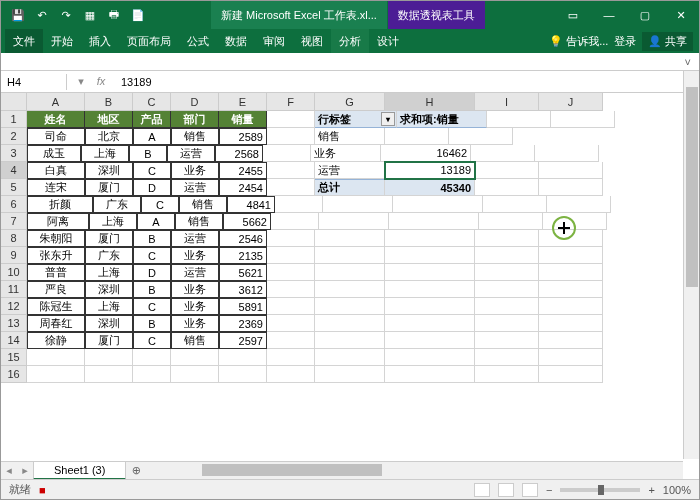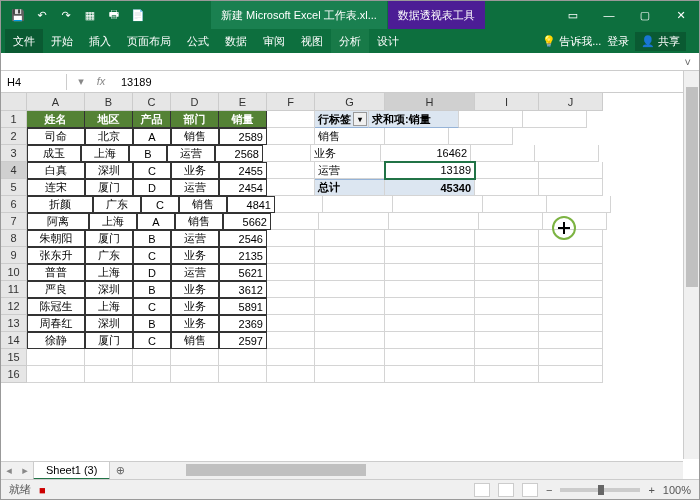--- a/index.html
+++ b/index.html
@@ -9,21 +9,21 @@
 .qat-btn{width:22px;height:22px;display:flex;align-items:center;justify-content:center;color:#fff}
 .title-tabs{display:flex;margin-left:56px;height:100%}
 .title-tab{padding:0 10px;display:flex;align-items:center;background:#1a8050;color:#fff;font-size:11px;border-right:1px solid #0d6f3e}
 .title-tab.tool{background:#4c1d95}
 .win-ctrl{margin-left:auto;display:flex}
 .win-btn{width:36px;height:28px;display:flex;align-items:center;justify-content:center;color:#fff}
 .ribbon-tabs{height:24px;background:#0d6f3e;display:flex;align-items:center;padding-left:4px;color:#fff}
 .rtab{padding:0 8px;height:100%;display:flex;align-items:center;font-size:11px;cursor:pointer}
 .rtab.file{background:#0a5a32}
 .rtab.active{background:#187a48}
-.rib-right{margin-left:auto;display:flex;align-items:center;padding-right:13px;gap:6px}
+.rib-right{margin-left:auto;display:flex;align-items:center;padding-right:6px;gap:6px}
 .share-btn{background:#0a5a32;padding:2px 6px;display:flex;align-items:center;gap:3px}
 .collapse-area{height:18px;border-bottom:1px solid #ccc;display:flex;justify-content:flex-end;align-items:center;padding-right:8px;color:#666}
 .name-fx{height:22px;display:flex;align-items:center;border-bottom:1px solid #ccc;background:#fff}
 .name-box{width:66px;border-right:1px solid #ccc;padding:2px 6px;font-size:11px}
 .fx-btns{display:flex;padding:0 4px}
 .fx-btn{width:20px;text-align:center;color:#888}
 .fx-input{flex:1;padding:2px 6px;font-size:11px}
 .sheet-area{position:relative;height:386px;overflow:hidden}
 .col-headers{display:flex;height:18px;position:absolute;top:0;left:0;background:#e6e6e6}
 .corner{width:26px;height:18px;border-right:1px solid #ccc;border-bottom:1px solid #ccc;background:#e6e6e6}
@@ -43,21 +43,21 @@
 .pvt-val{background:#fff;justify-content:flex-end}
 .pvt-tot{background:#dce6f1;font-weight:bold;border-top:1px solid #95b3d7}
 .pvt-totv{background:#dce6f1;font-weight:bold;justify-content:flex-end;border-top:1px solid #95b3d7}
 .active-cell{outline:2px solid #217346;outline-offset:-1px;z-index:5;position:relative}
 .dd-arrow{position:absolute;right:1px;top:1px;width:14px;height:14px;border:1px solid #999;background:#f0f0f0;display:flex;align-items:center;justify-content:center;font-size:8px}
 .vscroll{position:absolute;right:0;top:70px;width:16px;height:388px;background:#f0f0f0;border-left:1px solid #ccc}
 .vthumb{position:absolute;top:16px;left:2px;width:12px;height:200px;background:#c0c0c0}
 .hscroll-area{position:absolute;bottom:20px;left:0;right:16px;height:18px;background:#f0f0f0;border-top:1px solid #ccc;display:flex}
 .sheet-tabs{display:flex;align-items:center}
 .st-nav{width:16px;text-align:center;color:#888}
-.st-tab{padding:2px 12px;background:#fff;border:1px solid #ccc;border-bottom:2px solid #217346;font-size:11px}
+.st-tab{padding:2px 20px;background:#fff;border:1px solid #ccc;border-bottom:2px solid #217346;font-size:11px}
 .st-add{width:20px;text-align:center;color:#666}
 .hscroll{flex:1;position:relative;margin-left:40px}
 .hthumb{position:absolute;left:16px;top:2px;width:180px;height:12px;background:#c0c0c0}
 .status-bar{position:absolute;bottom:0;left:0;right:0;height:20px;background:#f0f0f0;border-top:1px solid #ccc;display:flex;align-items:center;padding:0 8px;color:#555;font-size:10px}
 .sb-right{margin-left:auto;display:flex;align-items:center;gap:8px}
 .zoom-slider{width:80px;height:4px;background:#ccc;position:relative}
 .zoom-thumb{position:absolute;left:38px;top:-3px;width:6px;height:10px;background:#666}
 .view-btn{width:16px;height:14px;border:1px solid #ccc;background:#fff}
 .cursor-plus{position:absolute;left:555px;top:219px;width:16px;height:16px;z-index:20}
 .cursor-plus::before{content:"";position:absolute;left:7px;top:2px;width:2px;height:12px;background:#000}
@@ -151,21 +151,21 @@
       <div class="rh">16</div>
     </div>
   <div class="grid-body" id="grid">
       <div class="grow">
         <div class="cell hdr-green" style="width:58px;position:relative">姓名</div>
         <div class="cell hdr-green" style="width:48px;position:relative">地区</div>
         <div class="cell hdr-green" style="width:38px;position:relative">产品</div>
         <div class="cell hdr-green" style="width:48px;position:relative">部门</div>
         <div class="cell hdr-green" style="width:48px;position:relative">销量</div>
         <div class="cell " style="width:48px;position:relative"></div>
-        <div class="cell pvt-hdr" style="width:54px;position:relative">行标签<div class="dd-arrow">▾</div></div>
+        <div class="cell pvt-hdr" style="width:82px;position:relative">行标签<div class="dd-arrow">▾</div></div>
         <div class="cell pvt-hdr" style="width:90px;position:relative">求和项:销量</div>
         <div class="cell " style="width:64px;position:relative"></div>
         <div class="cell " style="width:64px;position:relative"></div>
       </div>
       <div class="grow">
         <div class="cell tbl" style="width:58px;position:relative">司命</div>
         <div class="cell tbl" style="width:48px;position:relative">北京</div>
         <div class="cell tbl" style="width:38px;position:relative">A</div>
         <div class="cell tbl" style="width:48px;position:relative">销售</div>
         <div class="cell tbl-r" style="width:48px;position:relative">2589</div>

